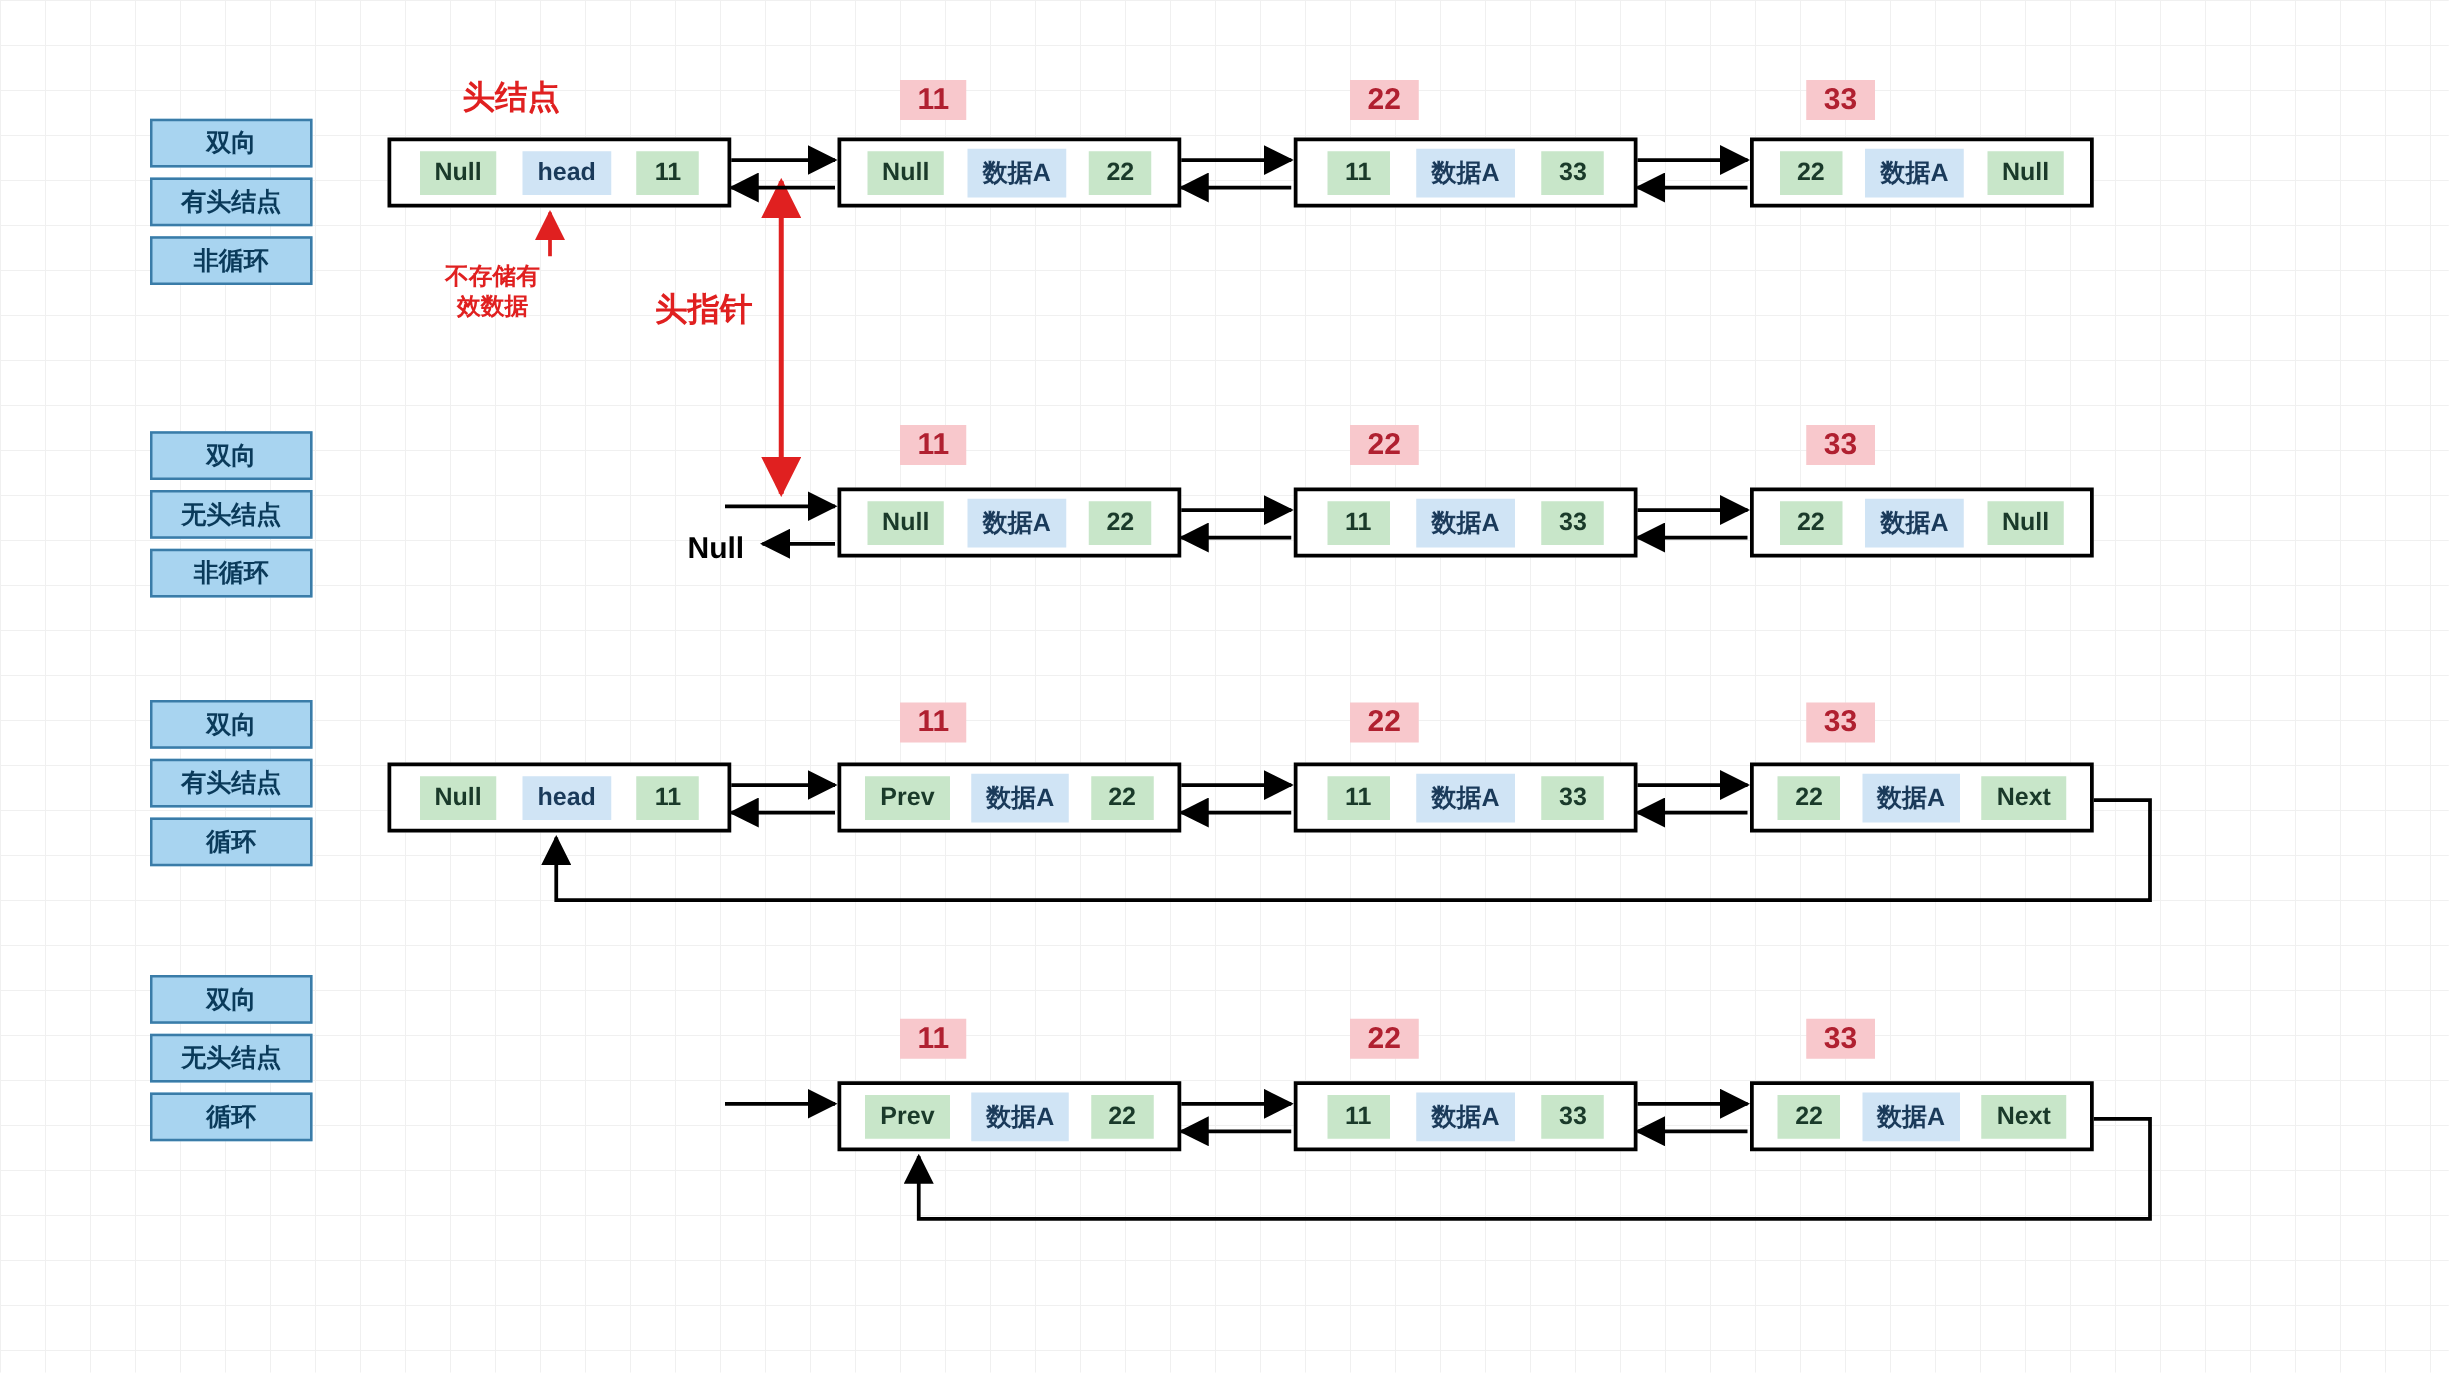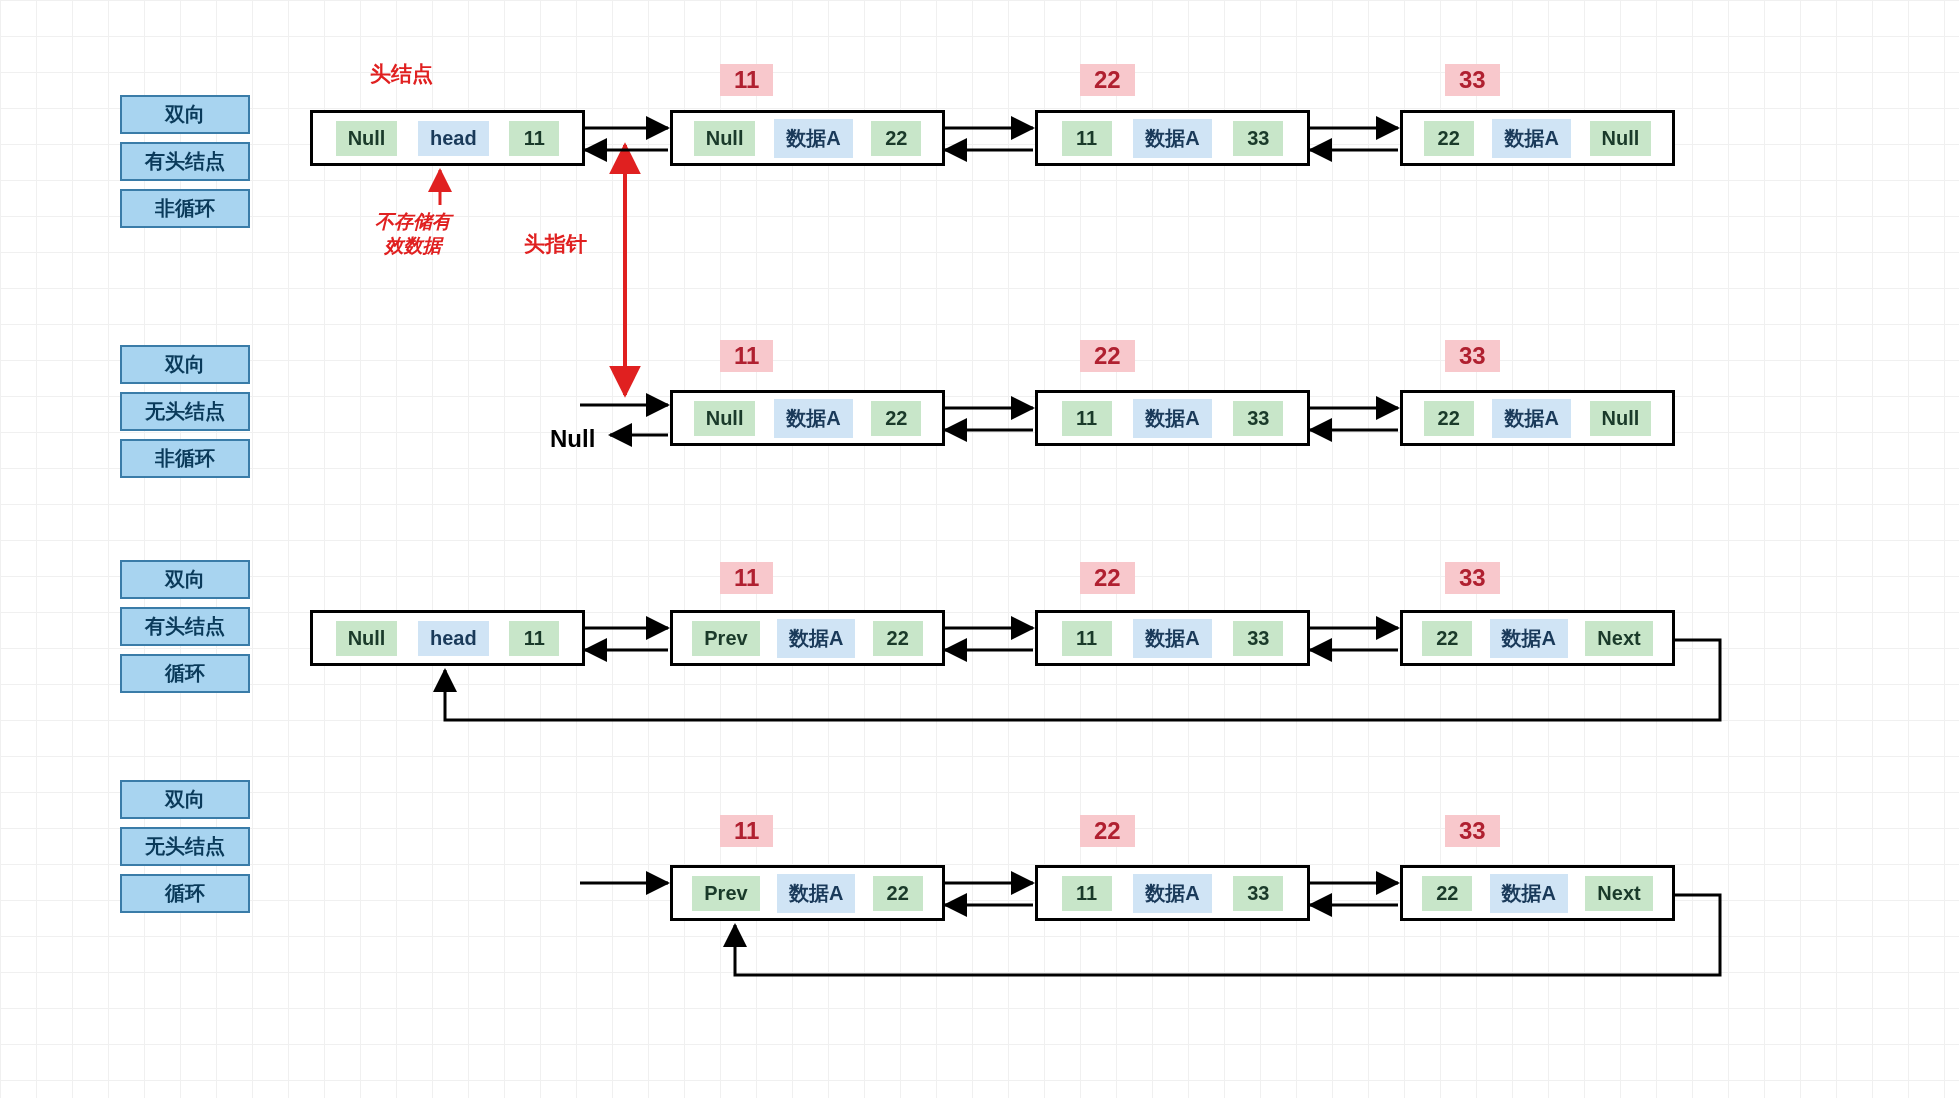--- a/index.html
+++ b/index.html
@@ -32,21 +32,21 @@
     color: #b02030;
     font-weight: bold;
     font-size: 24px;
     padding: 2px 14px;
     text-align: center;
   }
   .red-label {
     position: absolute;
     color: #e02020;
     font-weight: bold;
-    font-size: 21px;
+    font-size: 26px;
   }
   .red-note {
     position: absolute;
     color: #e02020;
     font-weight: bold;
     font-size: 19px;
     text-align: center;
     line-height: 1.25;
   }
   .node {
@@ -95,21 +95,21 @@
 
 <div class="tag-box" style="left:120px; top:560px;">双向</div>
 <div class="tag-box" style="left:120px; top:607px;">有头结点</div>
 <div class="tag-box" style="left:120px; top:654px;">循环</div>
 
 <div class="tag-box" style="left:120px; top:780px;">双向</div>
 <div class="tag-box" style="left:120px; top:827px;">无头结点</div>
 <div class="tag-box" style="left:120px; top:874px;">循环</div>
 
 <div class="red-label" style="left:370px; top:60px;">头结点</div>
-<div class="red-note" style="left:375px; top:210px; white-space:pre-line;font-style:italic;">不存储有
+<div class="red-note" style="left:356px; top:210px; white-space:pre-line;">不存储有
 效数据</div>
 <div class="red-label" style="left:524px; top:230px;">头指针</div>
 
 <div class="node" style="left:310px; top:110px; width:275px;">
   <span class="cell green">Null</span>
   <span class="cell blue">head</span>
   <span class="cell green">11</span>
 </div>
 
 <div class="pink-label" style="left:720px; top:64px;">11</div>

